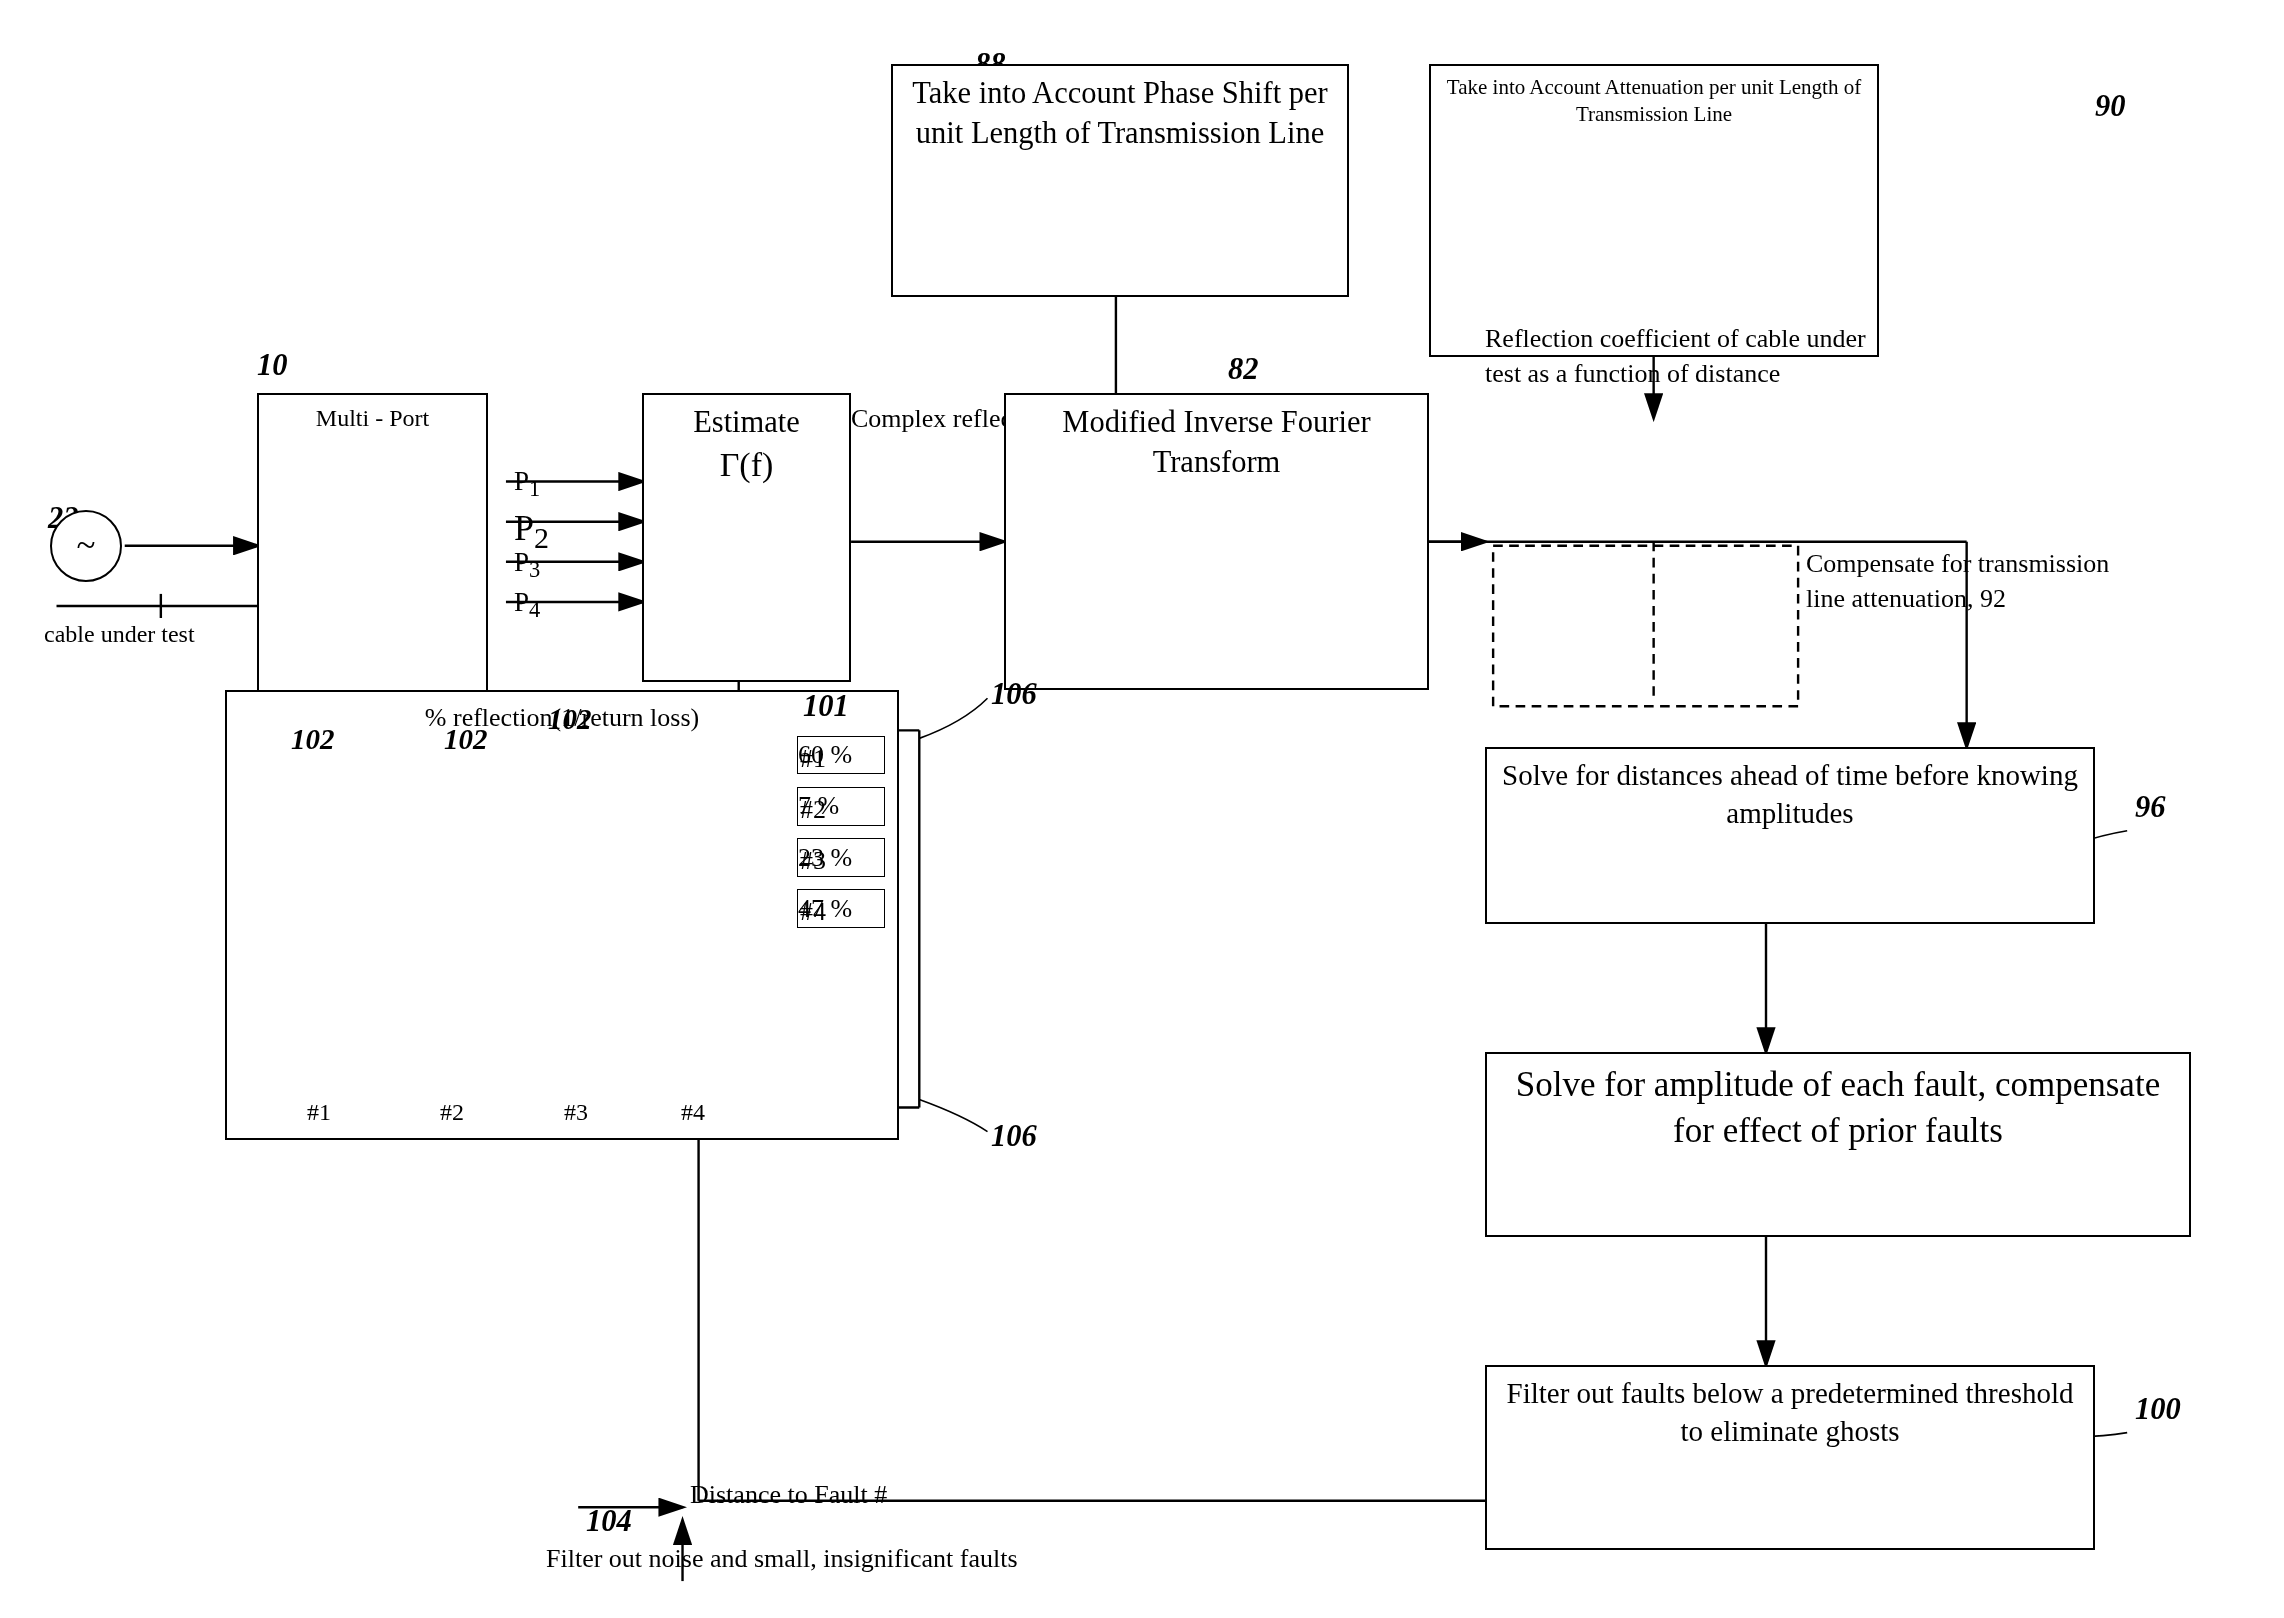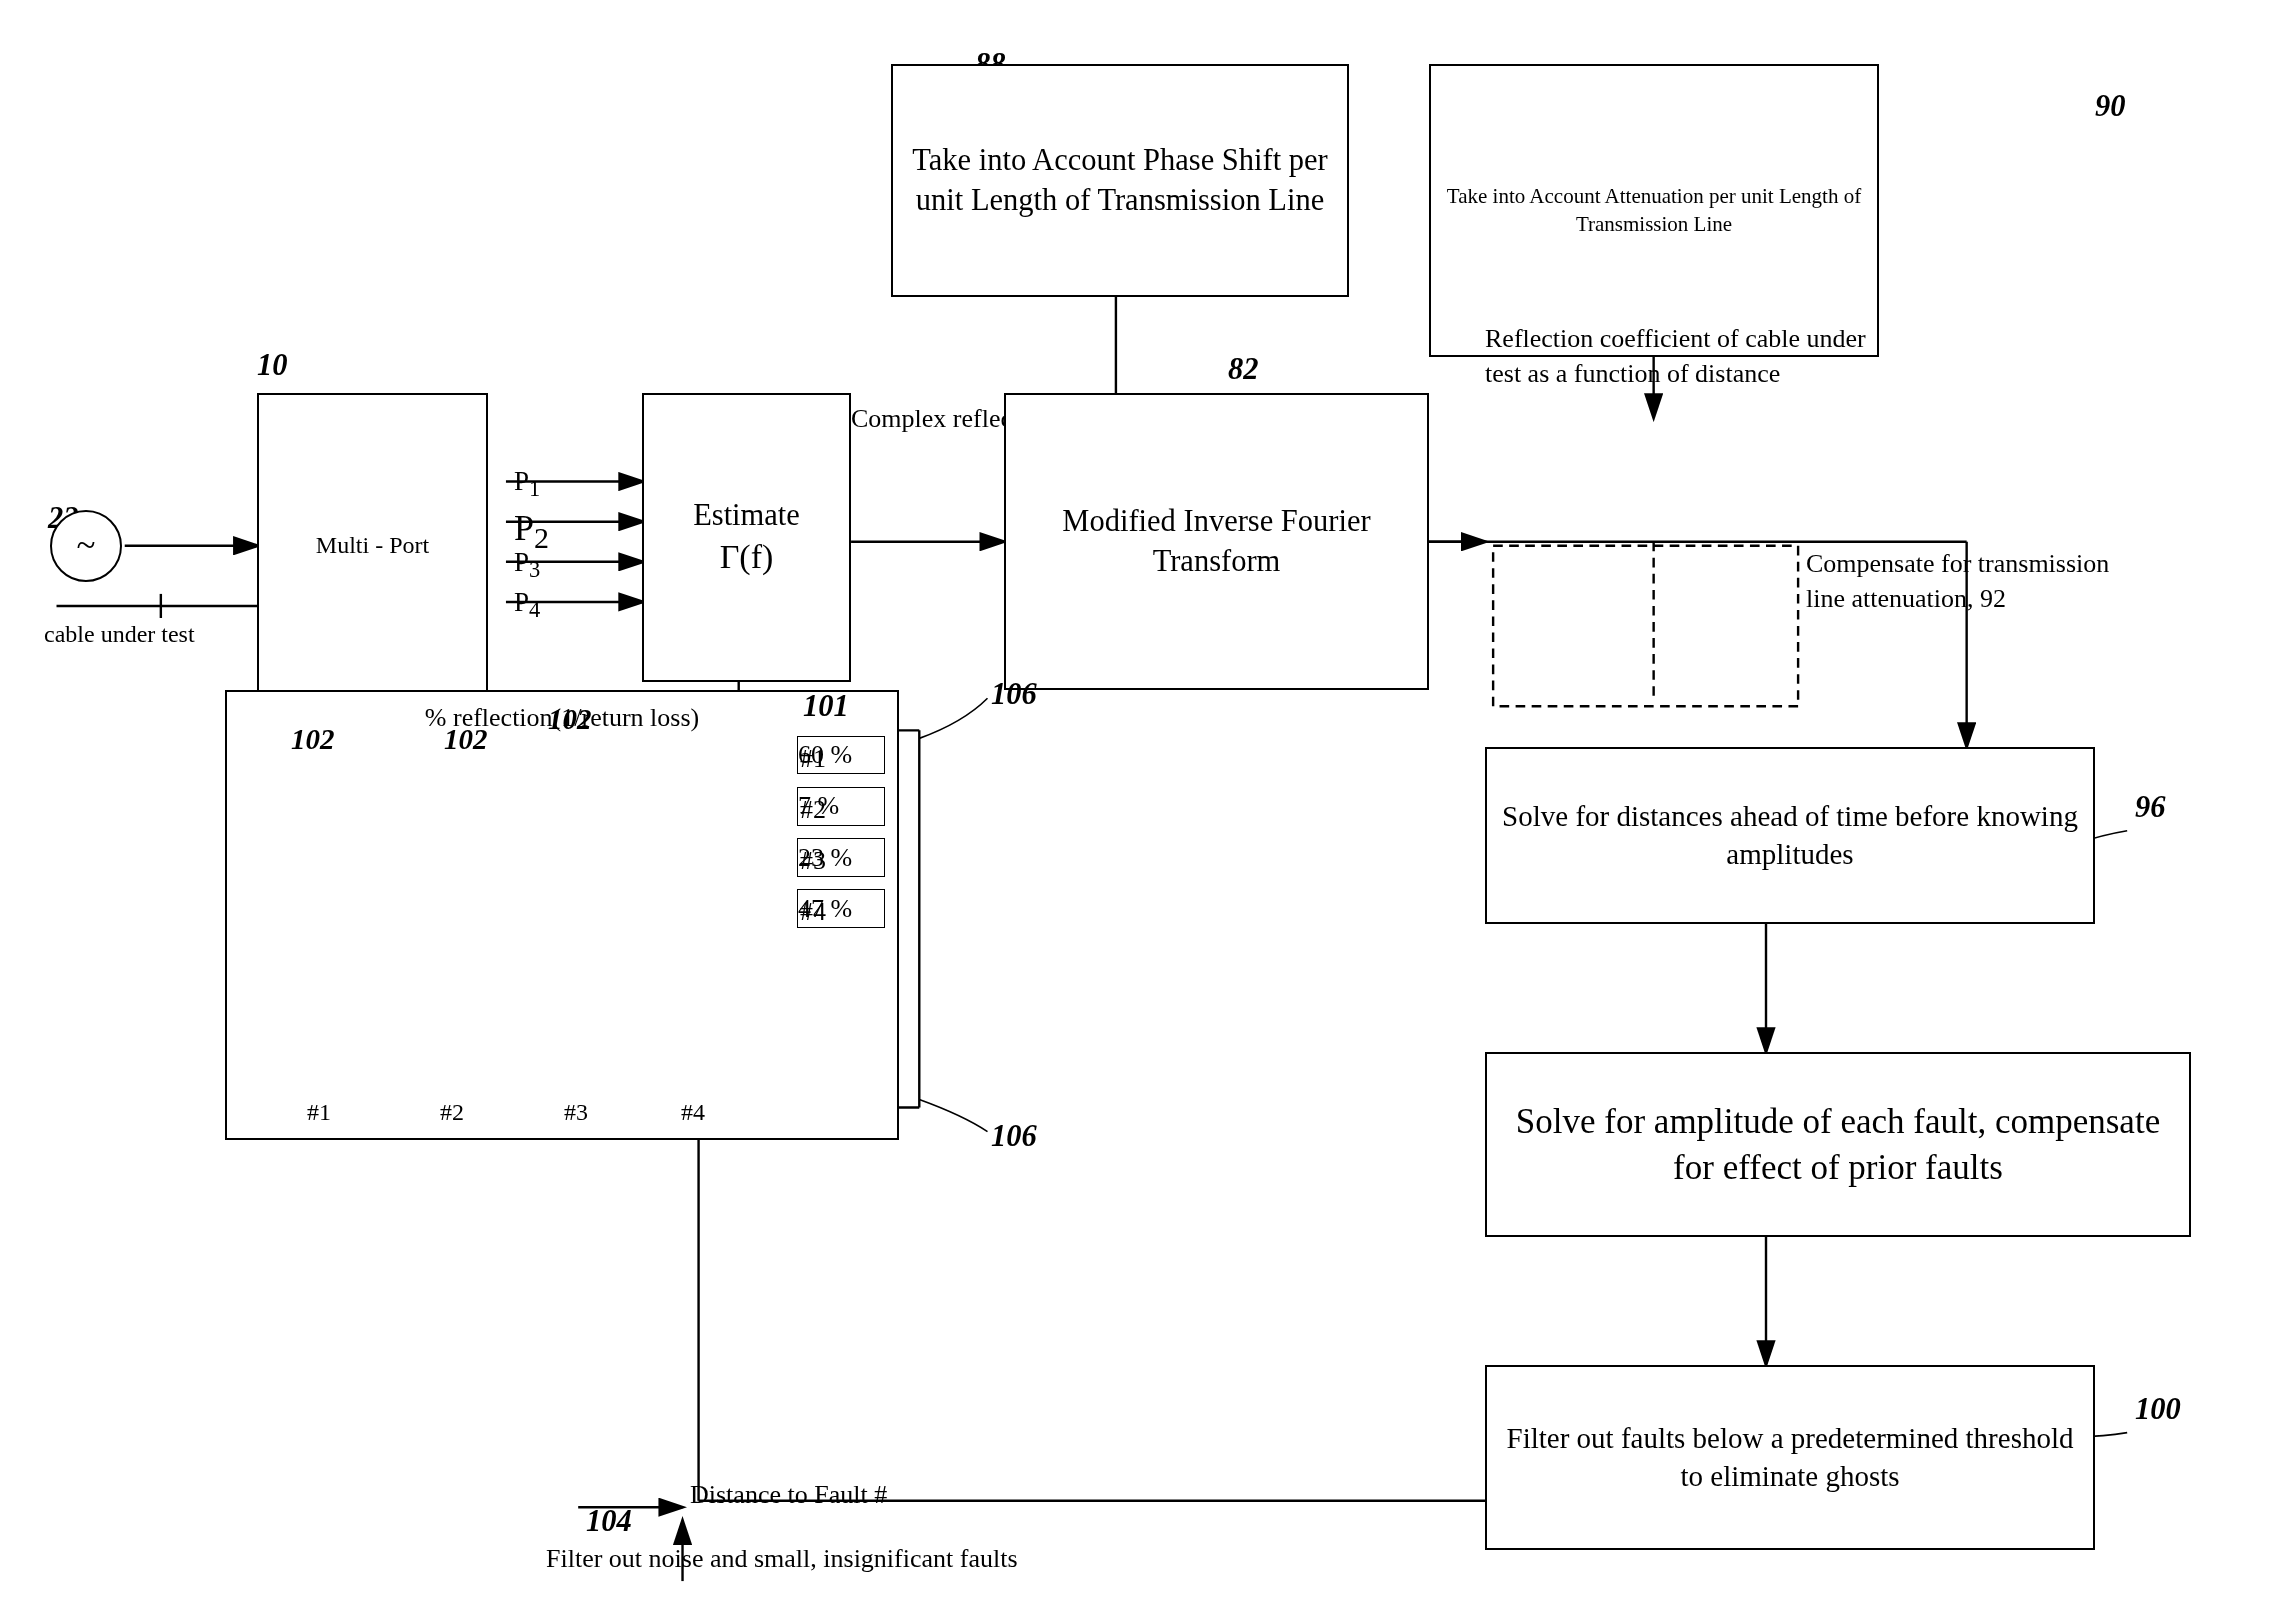--- a/index.html
+++ b/index.html
@@ -18,21 +18,20 @@
       width: 2284px;
       height: 1618px;
     }
 
     
     .box {
       position: absolute;
       border: 2.4px solid #000;
       background: #fff;
       display: flex;
-      align-items: center;
       justify-content: center;
       text-align: center;
       font-size: 29px;
       line-height: 1.3;
       padding: 8px;
     }
 
     
     .label {
       position: absolute;

